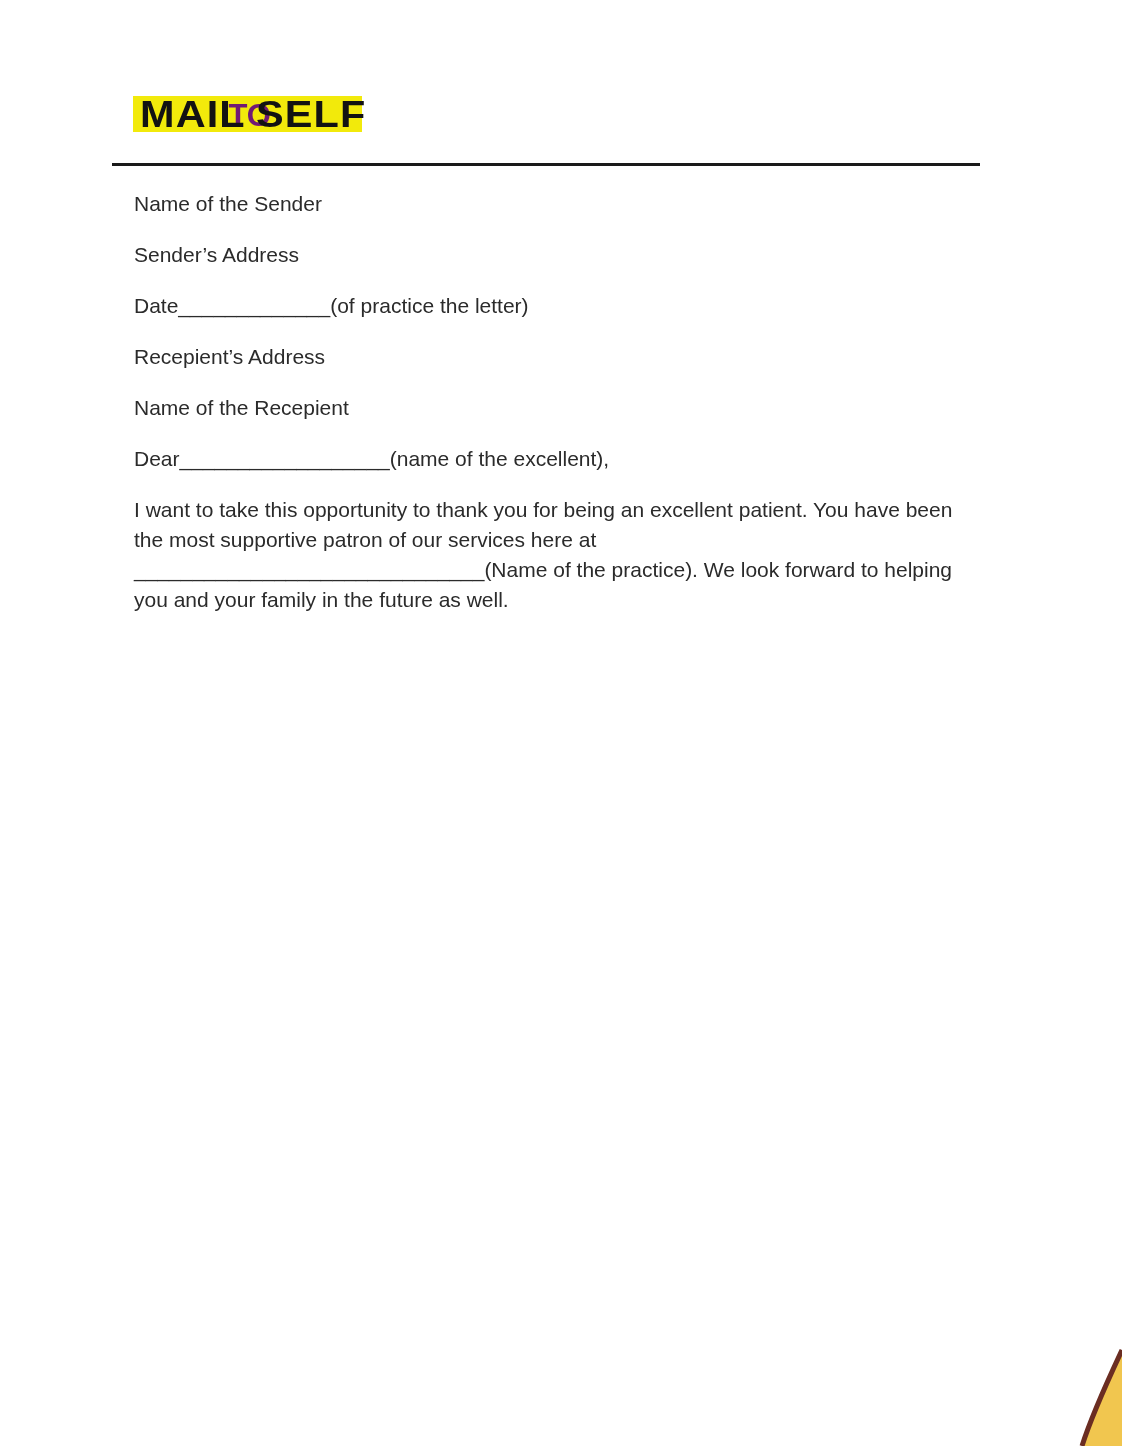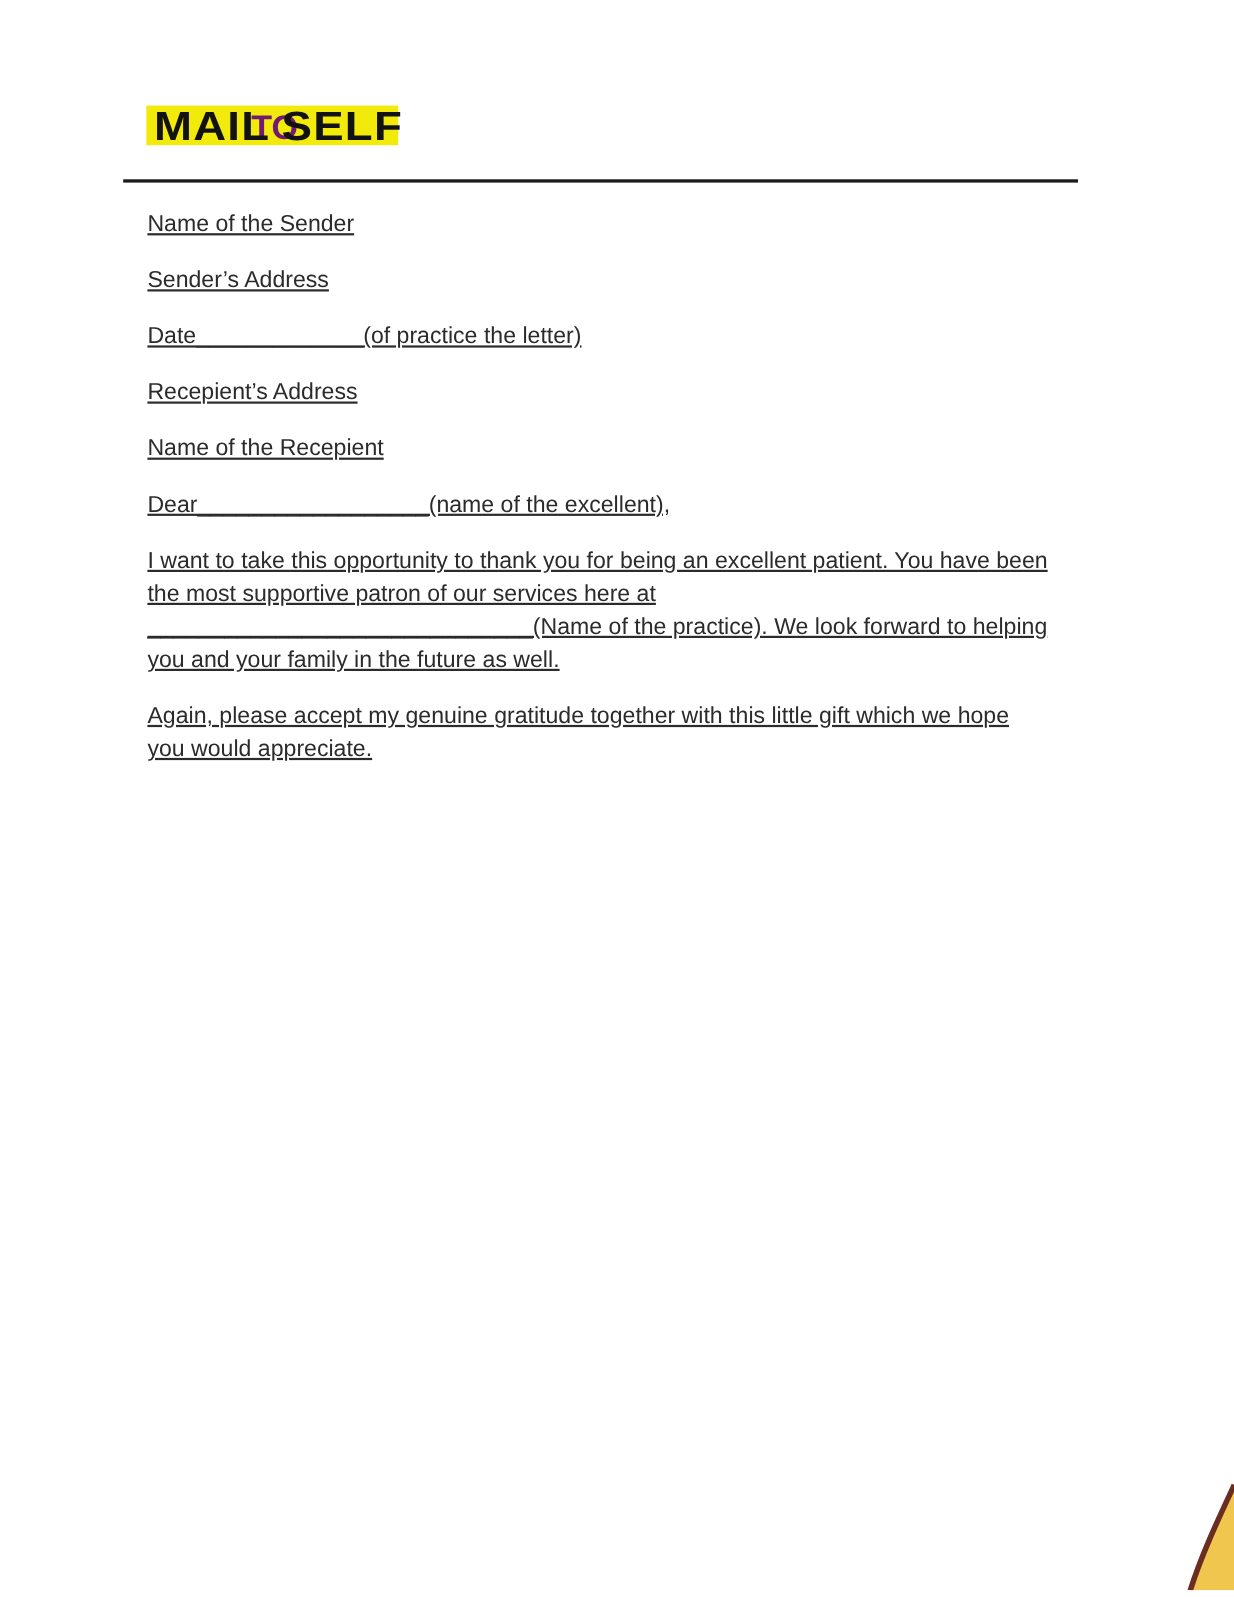--- a/index.html
+++ b/index.html
@@ -60,21 +60,20 @@
     left: 134px;
     top: 189px;
     width: 965px;
     font-size: 21px;
     line-height: 30px;
     color: #2b2b2b;
   }
   .letter p {
     margin: 0 0 21px 0;
     white-space: pre-line;
-    text-decoration: underline;
   }
   .corner-decoration {
     position: absolute;
     right: 0;
     bottom: 0;
     display: block;
   }
 </style>
 </head>
 <body>
@@ -93,22 +92,20 @@
     <p>Name of the Sender</p>
     <p>Sender’s Address</p>
     <p>Date_____________(of practice the letter)</p>
     <p>Recepient’s Address</p>
     <p>Name of the Recepient</p>
     <p>Dear__________________(name of the excellent),</p>
     <p>I want to take this opportunity to thank you for being an excellent patient. You have been
 the most supportive patron of our services here at
 ______________________________(Name of the practice). We look forward to helping
 you and your family in the future as well.</p>
-    <p>Again, please accept my genuine gratitude together with this little gift which we hope
-you would appreciate.</p>
   </div>
 
   <svg class="corner-decoration" width="60" height="110" viewBox="0 0 60 110" xmlns="http://www.w3.org/2000/svg">
     <path d="M60,14 C46,44 30,78 20,110 L60,110 Z" fill="#F1C64F"></path>
     <path d="M60,14 C46,44 30,78 20,110" fill="none" stroke-width="5" stroke="#6B2D22"></path>
   </svg>
 
 </div>
 
 </body></html>

